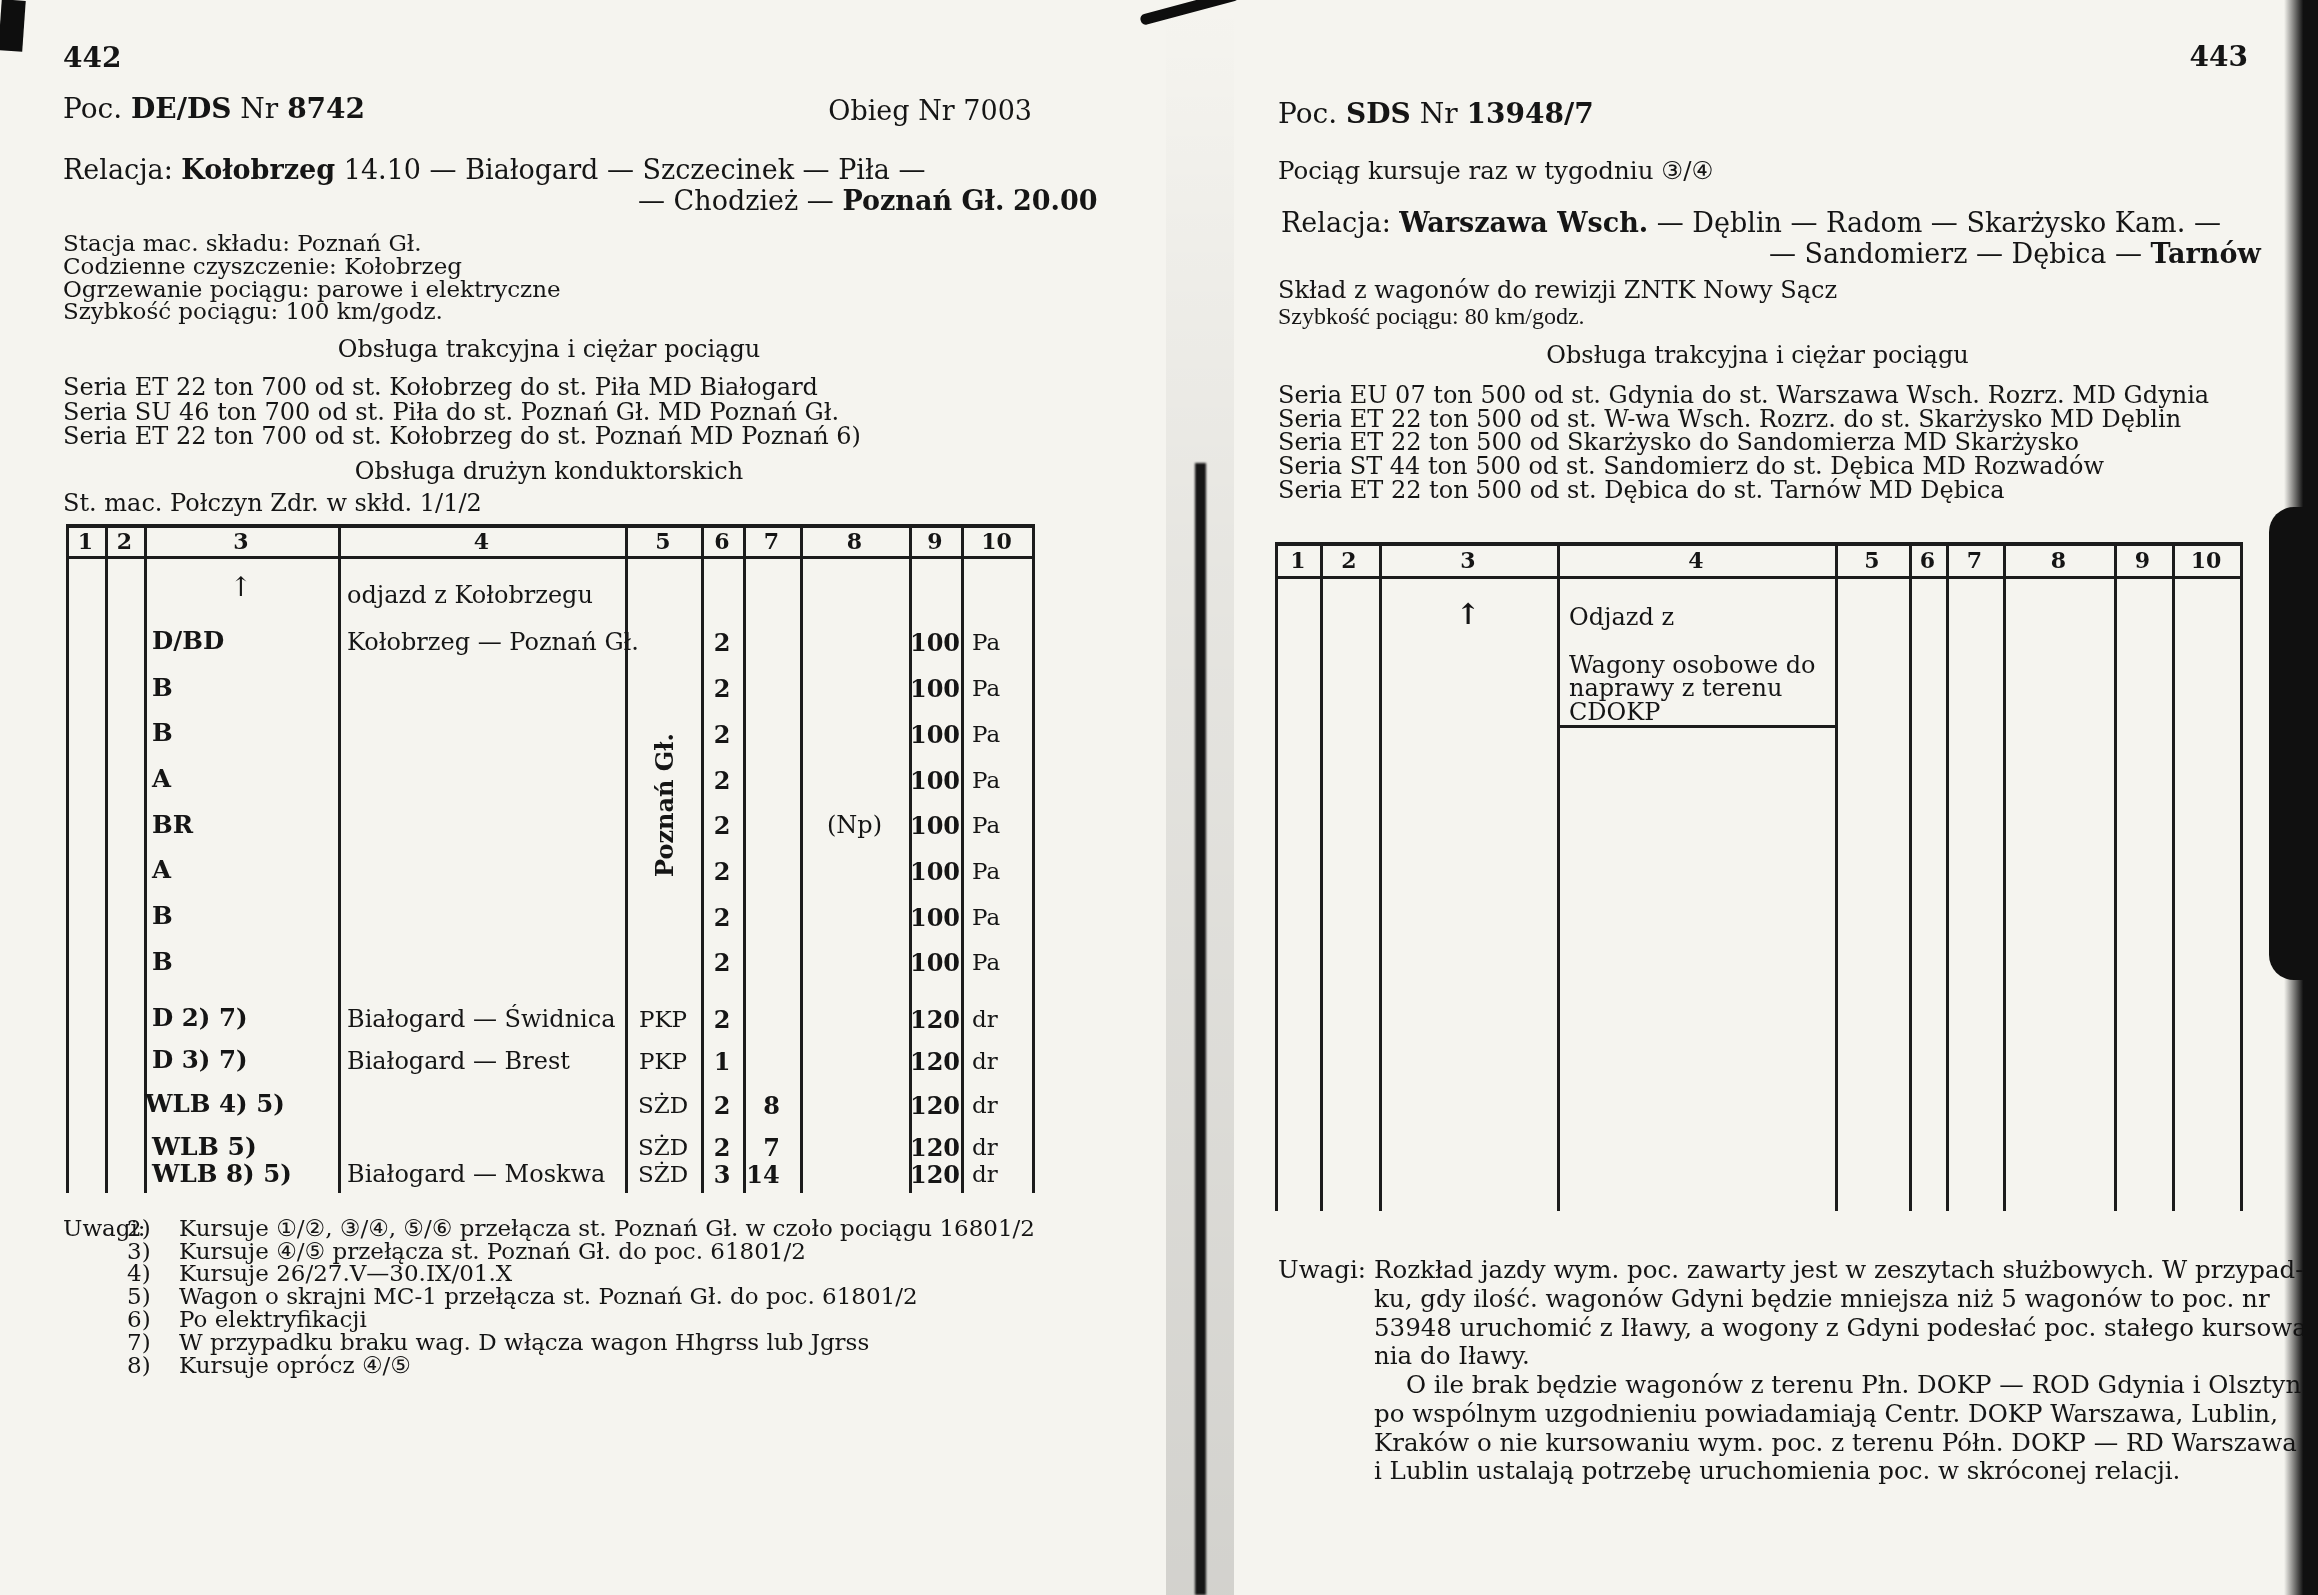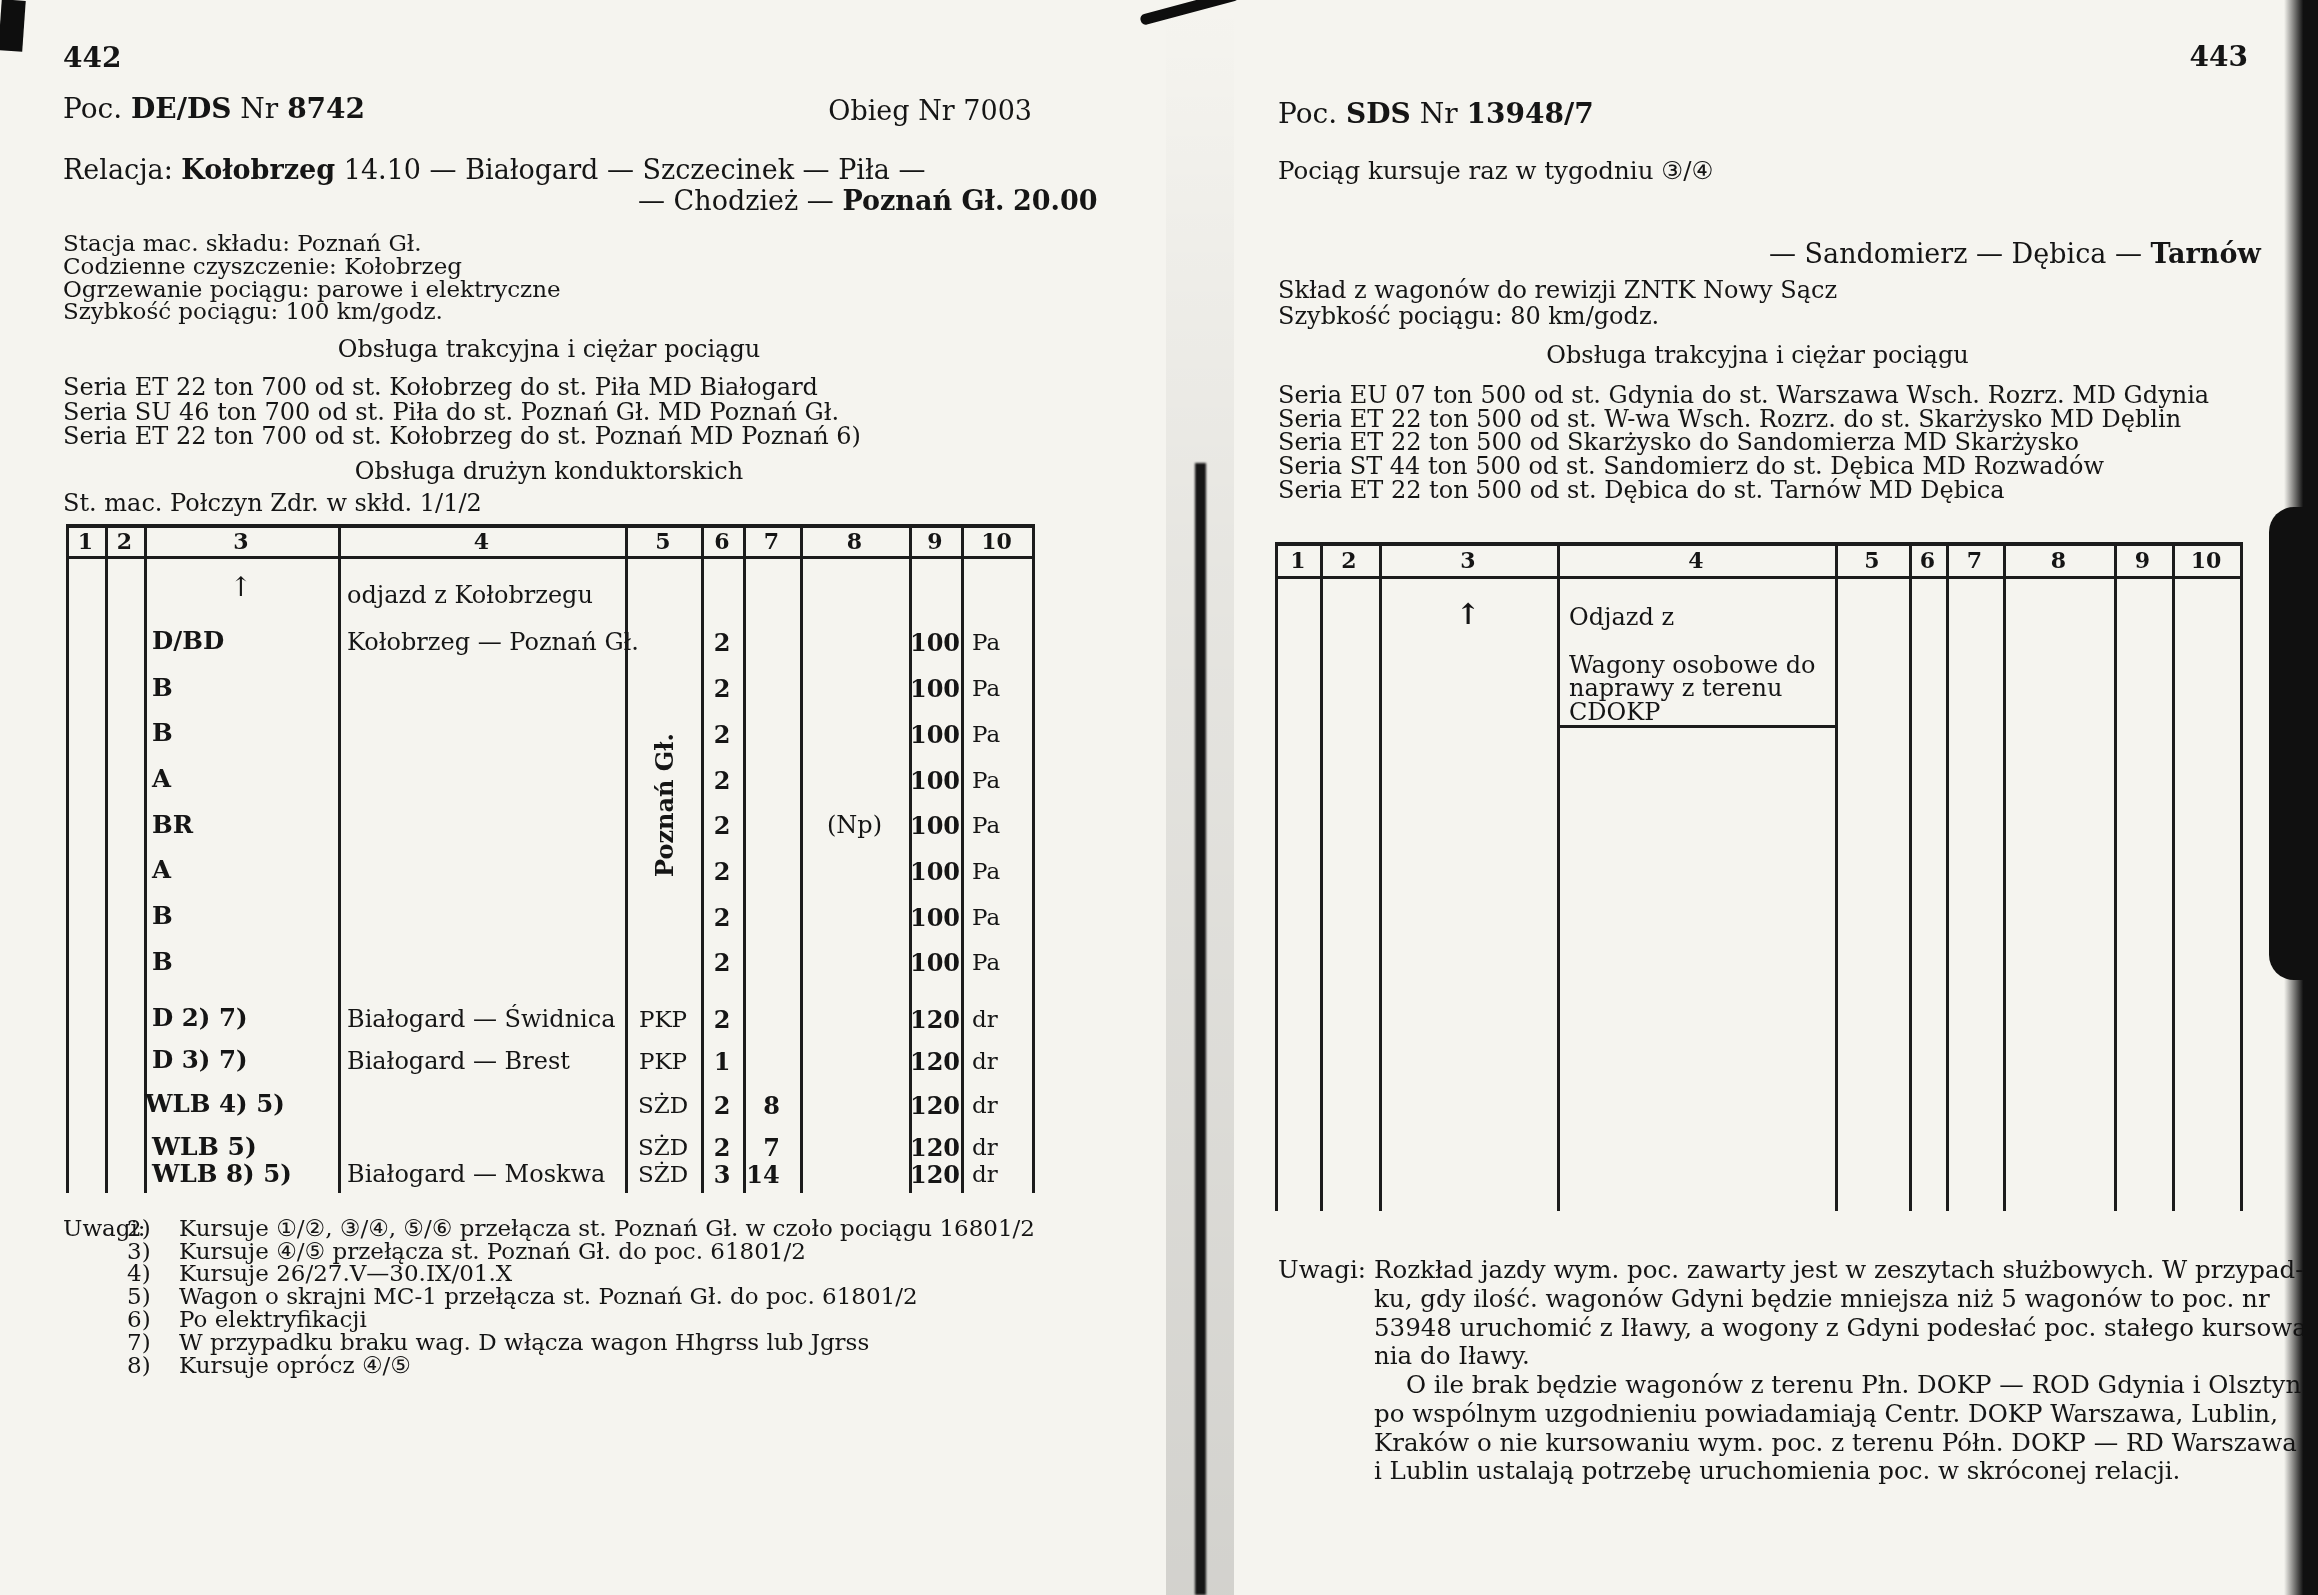--- a/index.html
+++ b/index.html
@@ -166,25 +166,26 @@
   <div class="t" style="left:179px;top:1329px;font-size:23px;">W przypadku braku wag. D włącza wagon Hhgrss lub Jgrss</div>
   <div class="t" style="left:127px;top:1352px;font-size:23px;">8)</div>
   <div class="t" style="left:179px;top:1352px;font-size:23px;">Kursuje oprócz ④/⑤</div>
 
   <div class="t rt b" style="left:2147px;top:41px;width:101px;font-size:28px;">443</div>
 
   <div class="t" style="left:1278px;top:98px;font-size:28px;"><span>Poc.</span> <b>SDS</b> <span>Nr</span> <b>13948/7</b></div>
 
   <div class="t" style="left:1278px;top:157px;font-size:24.5px;">Pociąg kursuje raz w tygodniu ③/④</div>
 
+  <div class="t" style="left:1281px;top:207px;font-size:27px;"><span>Relacja:</span> <b>Warszawa Wsch.</b> <span>— Dęblin — Radom — Skarżysko Kam. —</span></div>
 
   <div class="t" style="left:1278px;top:277px;font-size:24px;">Skład z wagonów do rewizji ZNTK Nowy Sącz</div>
 
   <div class="t" style="left:1769px;top:238px;font-size:27px;"><span>— Sandomierz — Dębica —</span> <b>Tarnów</b></div>
-  <div class="t" style="left:1278px;top:303px;font-size:24px;">Szybkość pociągu: 80 km/godz.</div>
+  <div class="t" style="left:1278px;top:303px;font-size:24px;font-family:Liberation Serif, serif;">Szybkość pociągu: 80 km/godz.</div>
 
   <div class="t ctr" style="left:1275px;top:342px;width:965px;font-size:24px;">Obsługa trakcyjna i ciężar pociągu</div>
 
   <div class="t" style="left:1278px;top:382px;font-size:24px;">Seria EU 07 ton 500 od st. Gdynia do st. Warszawa Wsch. Rozrz. MD Gdynia</div>
   <div class="t" style="left:1278px;top:406px;font-size:24px;">Seria ET 22 ton 500 od st. W-wa Wsch. Rozrz. do st. Skarżysko MD Dęblin</div>
   <div class="t" style="left:1278px;top:429px;font-size:24px;">Seria ET 22 ton 500 od Skarżysko do Sandomierza MD Skarżysko</div>
   <div class="t" style="left:1278px;top:453px;font-size:24px;">Seria ST 44 ton 500 od st. Sandomierz do st. Dębica MD Rozwadów</div>
   <div class="t" style="left:1278px;top:477px;font-size:24px;">Seria ET 22 ton 500 od st. Dębica do st. Tarnów MD Dębica</div>
 
   <div class="hl" style="left:1275px;top:542px;width:965px;height:4.2px;"></div>

